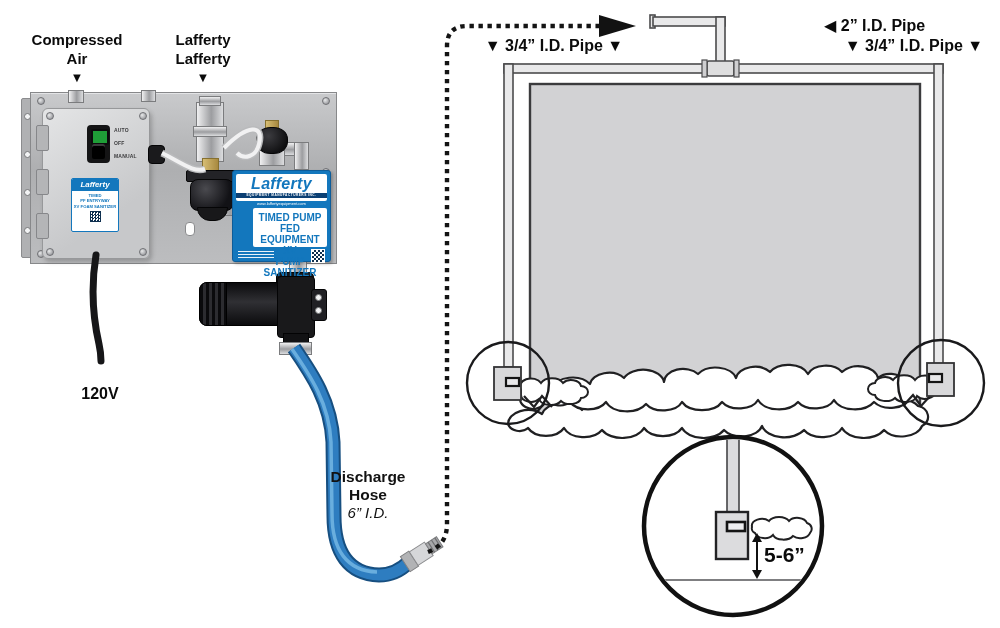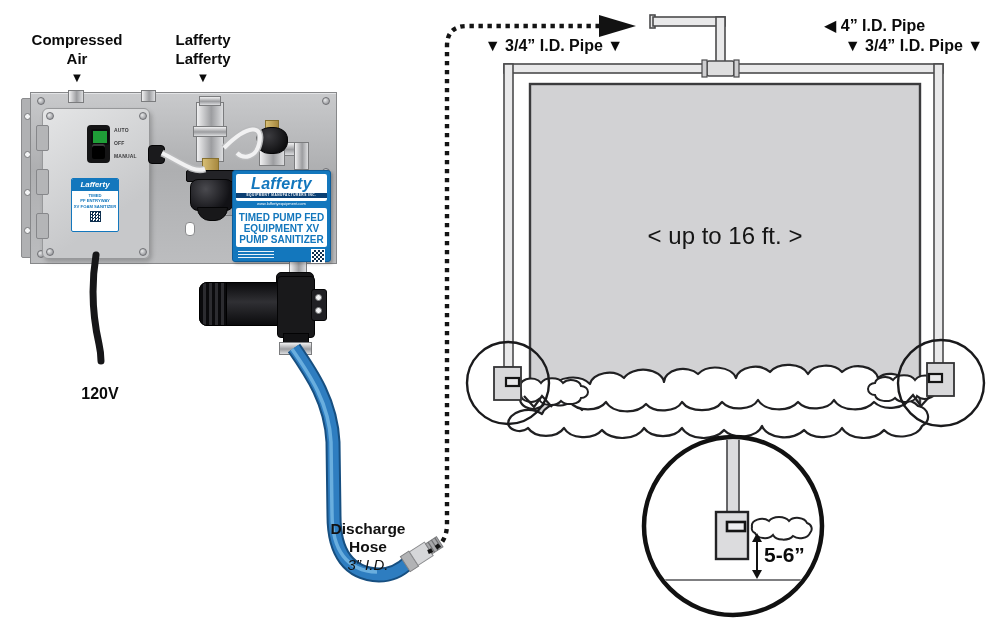--- a/index.html
+++ b/index.html
@@ -35,21 +35,21 @@
   .cb-label-head{height:12px;background:#1377bd;color:#fff;font-style:italic;font-weight:700;font-size:8px;line-height:12px;text-align:center;}
   .cb-label-line{font-size:4.2px;line-height:5.4px;font-weight:700;color:#1377bd;text-align:center;}
   .cb-qr{margin:2px auto 0;width:9px;height:9px;background:repeating-conic-gradient(#0e2f4f 0 25%,#fff 0 50%);background-size:3px 3px;border:1px solid #0e2f4f;}
   
   .plabel{left:232px;top:170px;width:99px;height:92px;background:#1377bd;border:1px solid #0d5c99;border-radius:3px;z-index:4;
           box-shadow:2px 2px 3px rgba(40,40,40,.3);padding:3px;box-sizing:border-box;}
   .plabel-band{background:#fff;border-radius:2px;height:27px;overflow:hidden;}
   .plabel-brand{color:#1377bd;font-style:italic;font-weight:700;font-size:16px;line-height:19px;text-align:center;letter-spacing:.3px;}
   .plabel-tag{background:#0b3f73;color:#fff;font-size:3.2px;line-height:5px;text-align:center;letter-spacing:.5px;font-weight:700;}
   .plabel-web{color:#fff;font-size:4px;line-height:6px;text-align:center;}
-  .plabel-box{background:#fff;border-radius:2px;height:39px;margin-top:1px;padding-top:4px;box-sizing:border-box;}
+  .plabel-box{background:#fff;border-radius:2px;height:39px;margin-top:1px;padding-top:4px;box-sizing:border-box;margin-left:17px;}
   .plabel-line{color:#1377bd;font-weight:700;font-size:10px;line-height:11px;text-align:center;}
   .plabel-bottom{display:flex;justify-content:space-between;margin-top:2px;padding:0 2px;}
   .fineprint{width:36px;}
   .fineprint div{height:1.5px;background:rgba(255,255,255,.9);margin-top:1.5px;}
   .p-qr{width:12px;height:12px;background:repeating-conic-gradient(#0e2f4f 0 25%,#fff 0 50%);background-size:4px 4px;border:1px solid #fff;}
   svg text{font-family:"Liberation Sans","DejaVu Sans",sans-serif;}
   .svg-big{font-weight:700;font-size:21px;fill:#0b0b0b;}
   .doorway-lbl{font-size:24px;color:#151515;text-align:center;}
   .hose-lbl{font-weight:700;font-size:15.5px;line-height:18px;text-align:center;}
   .hose-lbl .it{font-style:italic;font-weight:400;font-size:15px;}
@@ -135,30 +135,29 @@
   <div class="abs z4" style="left:199px;top:282px;width:26px;height:42px;border-radius:8px 0 0 8px;background:repeating-linear-gradient(90deg,#0a0a0c 0 3px,#2c2c30 3px 6px);border:1px solid #000;"></div>
   <div class="abs z4" style="left:277px;top:276px;width:36px;height:60px;background:#19191b;border:1px solid #040405;border-radius:4px;"></div>
   <div class="abs z4" style="left:311px;top:289px;width:14px;height:30px;background:#202024;border:1px solid #050506;border-radius:3px;">
     <div class="hole abs" style="left:3px;top:4px;"></div>
     <div class="hole abs" style="left:3px;top:17px;"></div>
   </div>
   <div class="abs z4" style="left:283px;top:333px;width:24px;height:11px;background:#121214;border:1px solid #030304;"></div>
   <div class="abs metal-h z4" style="left:279px;top:342px;width:31px;height:11px;"></div>
 
   <div class="abs lbl z8" style="left:72px;top:384px;width:56px;font-size:16px;">120V</div>
-  <div class="abs hose-lbl z8" style="left:318px;top:520px;width:100px;text-align:center;">
+  <div class="abs hose-lbl z8" style="left:318px;top:468px;width:100px;text-align:center;">
     <div>Discharge</div>
     <div>Hose</div>
-    <div class="it">3” I.D.</div>
-  </div>
-
-  <div class="abs pipe-lbl z8" style="left:824px;top:16px;">◀ 4” I.D. Pipe</div>
+    <div class="it">6” I.D.</div>
+  </div>
+
+  <div class="abs pipe-lbl z8" style="left:824px;top:16px;">◀ 2” I.D. Pipe</div>
   <div class="abs pipe-lbl z8" style="left:470px;top:37px;width:168px;text-align:center;">▼ 3/4” I.D. Pipe ▼</div>
   <div class="abs pipe-lbl z8" style="left:830px;top:37px;width:168px;text-align:center;">▼ 3/4” I.D. Pipe ▼</div>
-  <div class="abs doorway-lbl z8" style="left:600px;top:222px;width:250px;">&lt; up to 16 ft. &gt;</div>
 
   <svg class="abs z6" width="1000" height="628" viewBox="0 0 1000 628" style="left:0;top:0;pointer-events:none;">
     <defs>
       <clipPath id="detailClip">
           <circle cx="733" cy="526" r="86.5"></circle>
         </clipPath>
     </defs>
 
     <path d="M 96 255 C 90 292 94 322 99 344 C 101 353 101 357 101 361" fill="none" stroke="#161618" stroke-width="7" stroke-linecap="round"></path>
 

